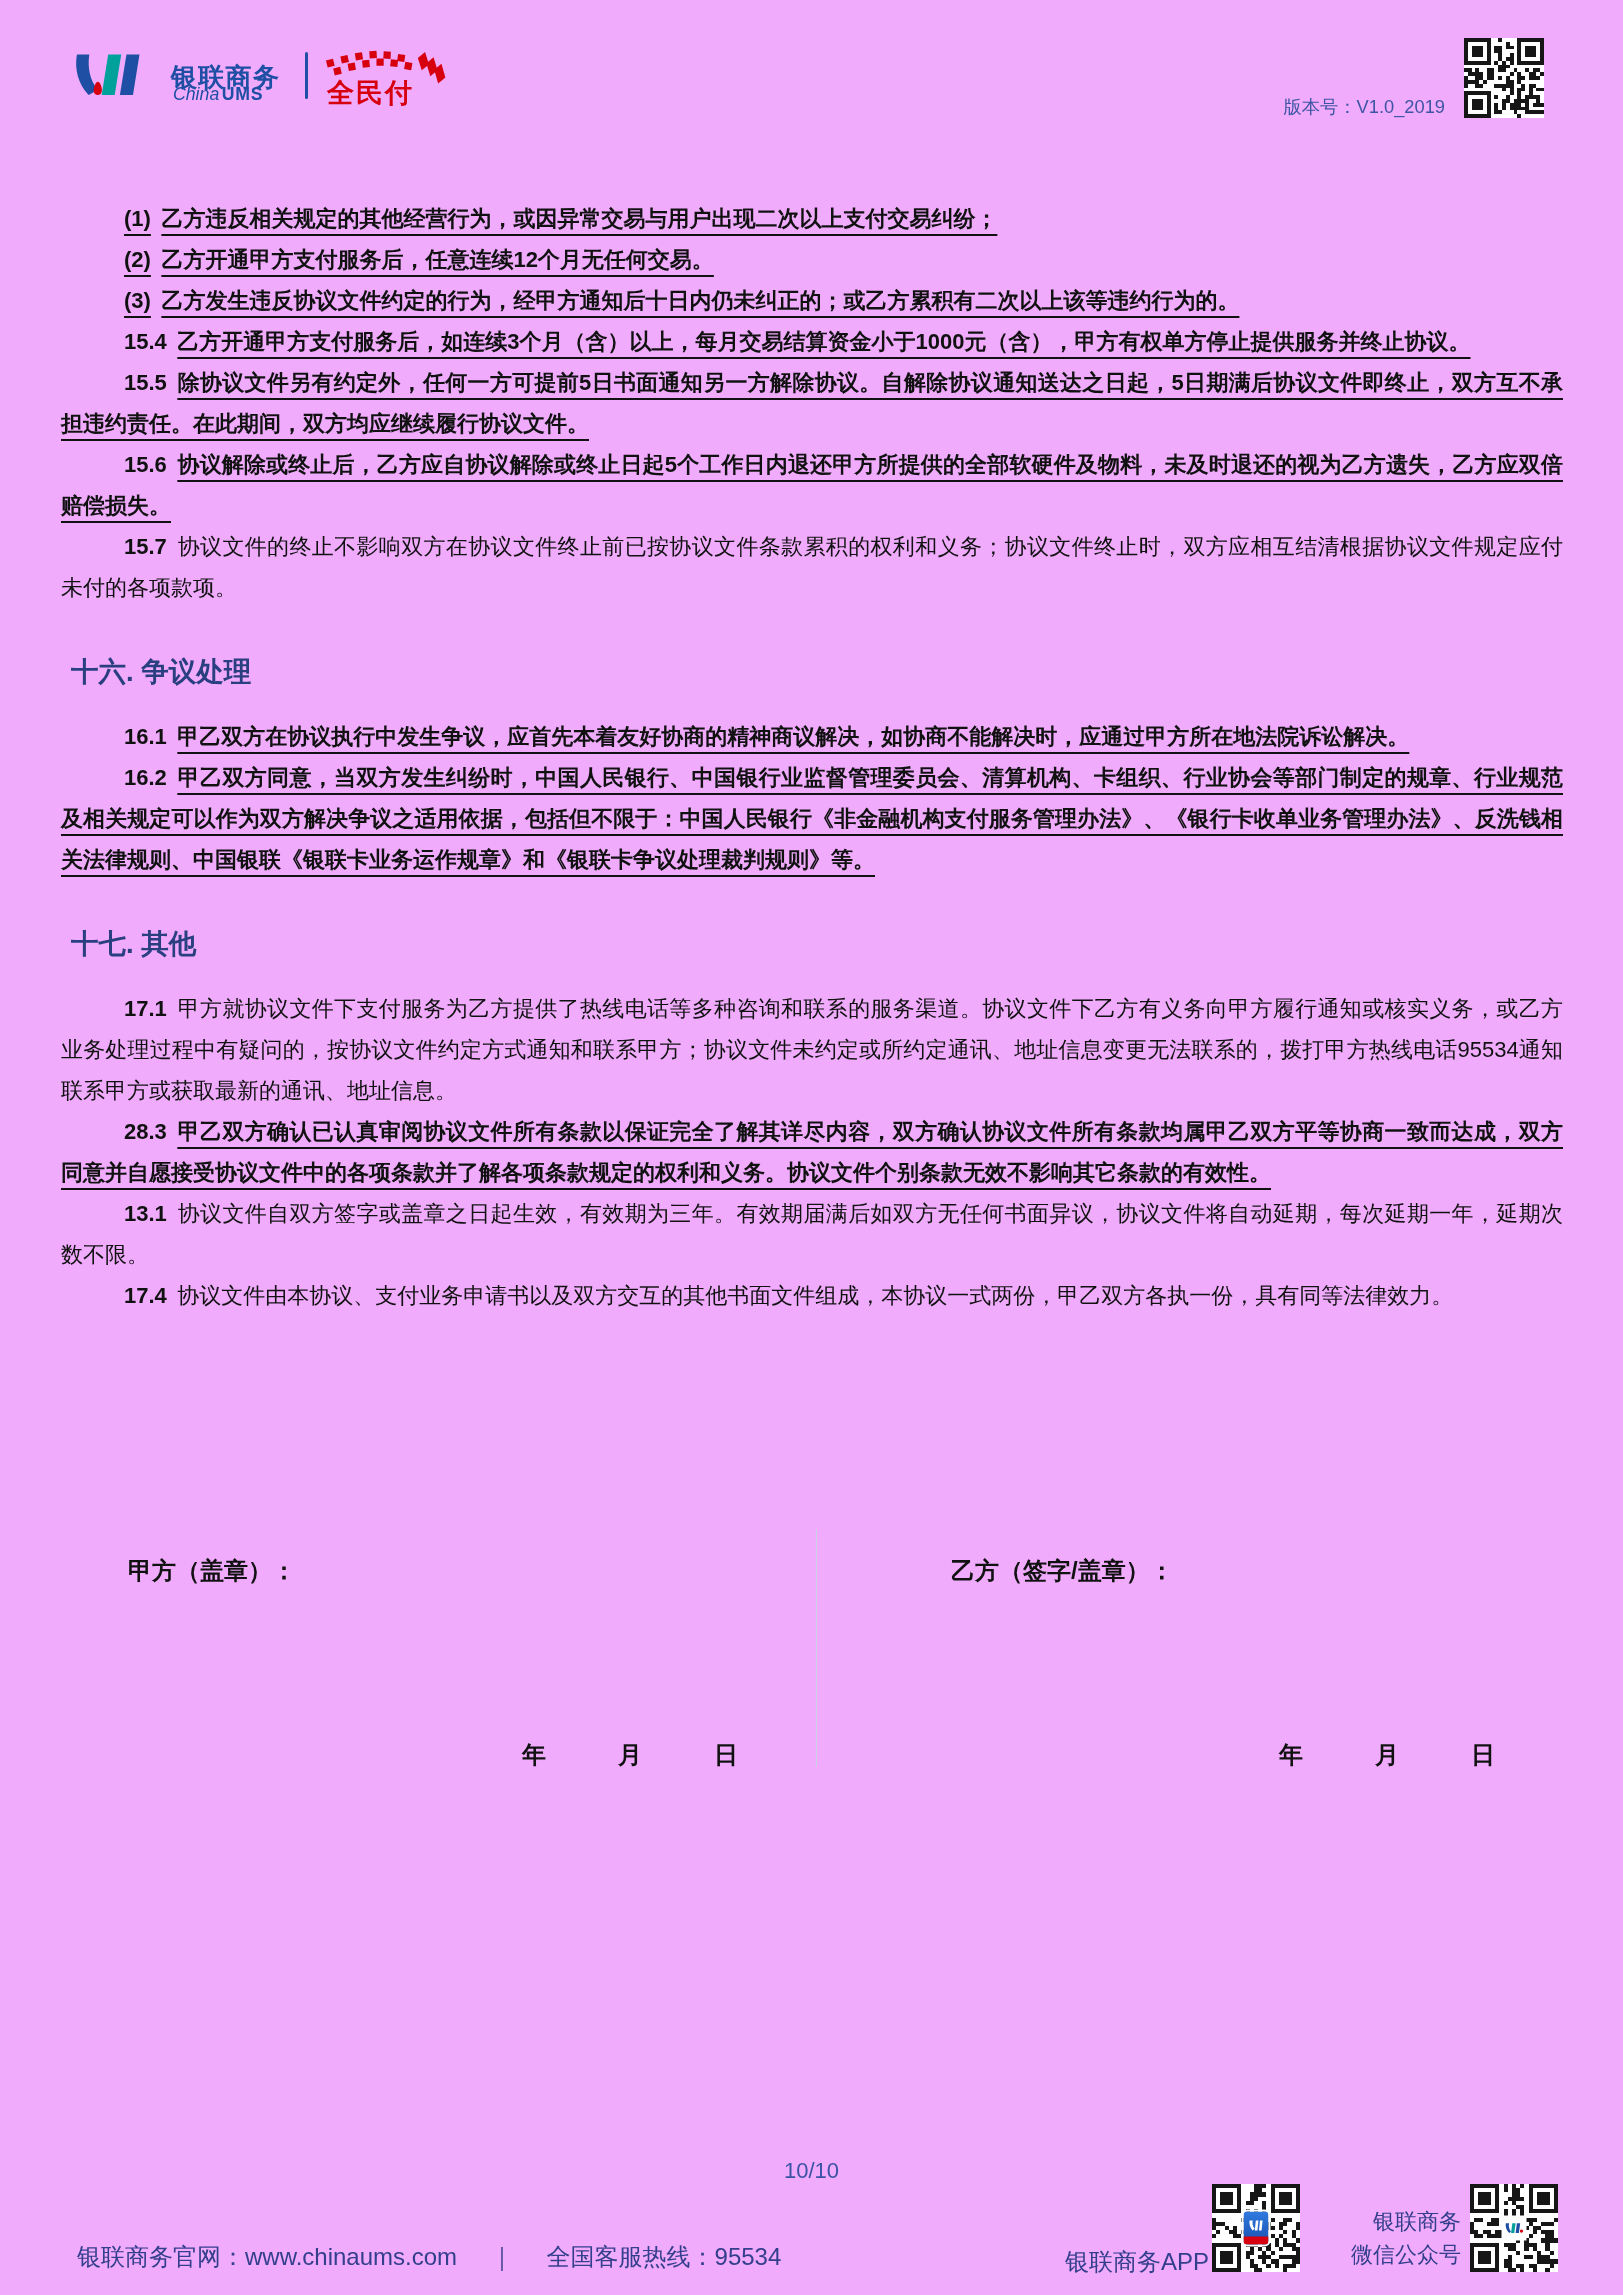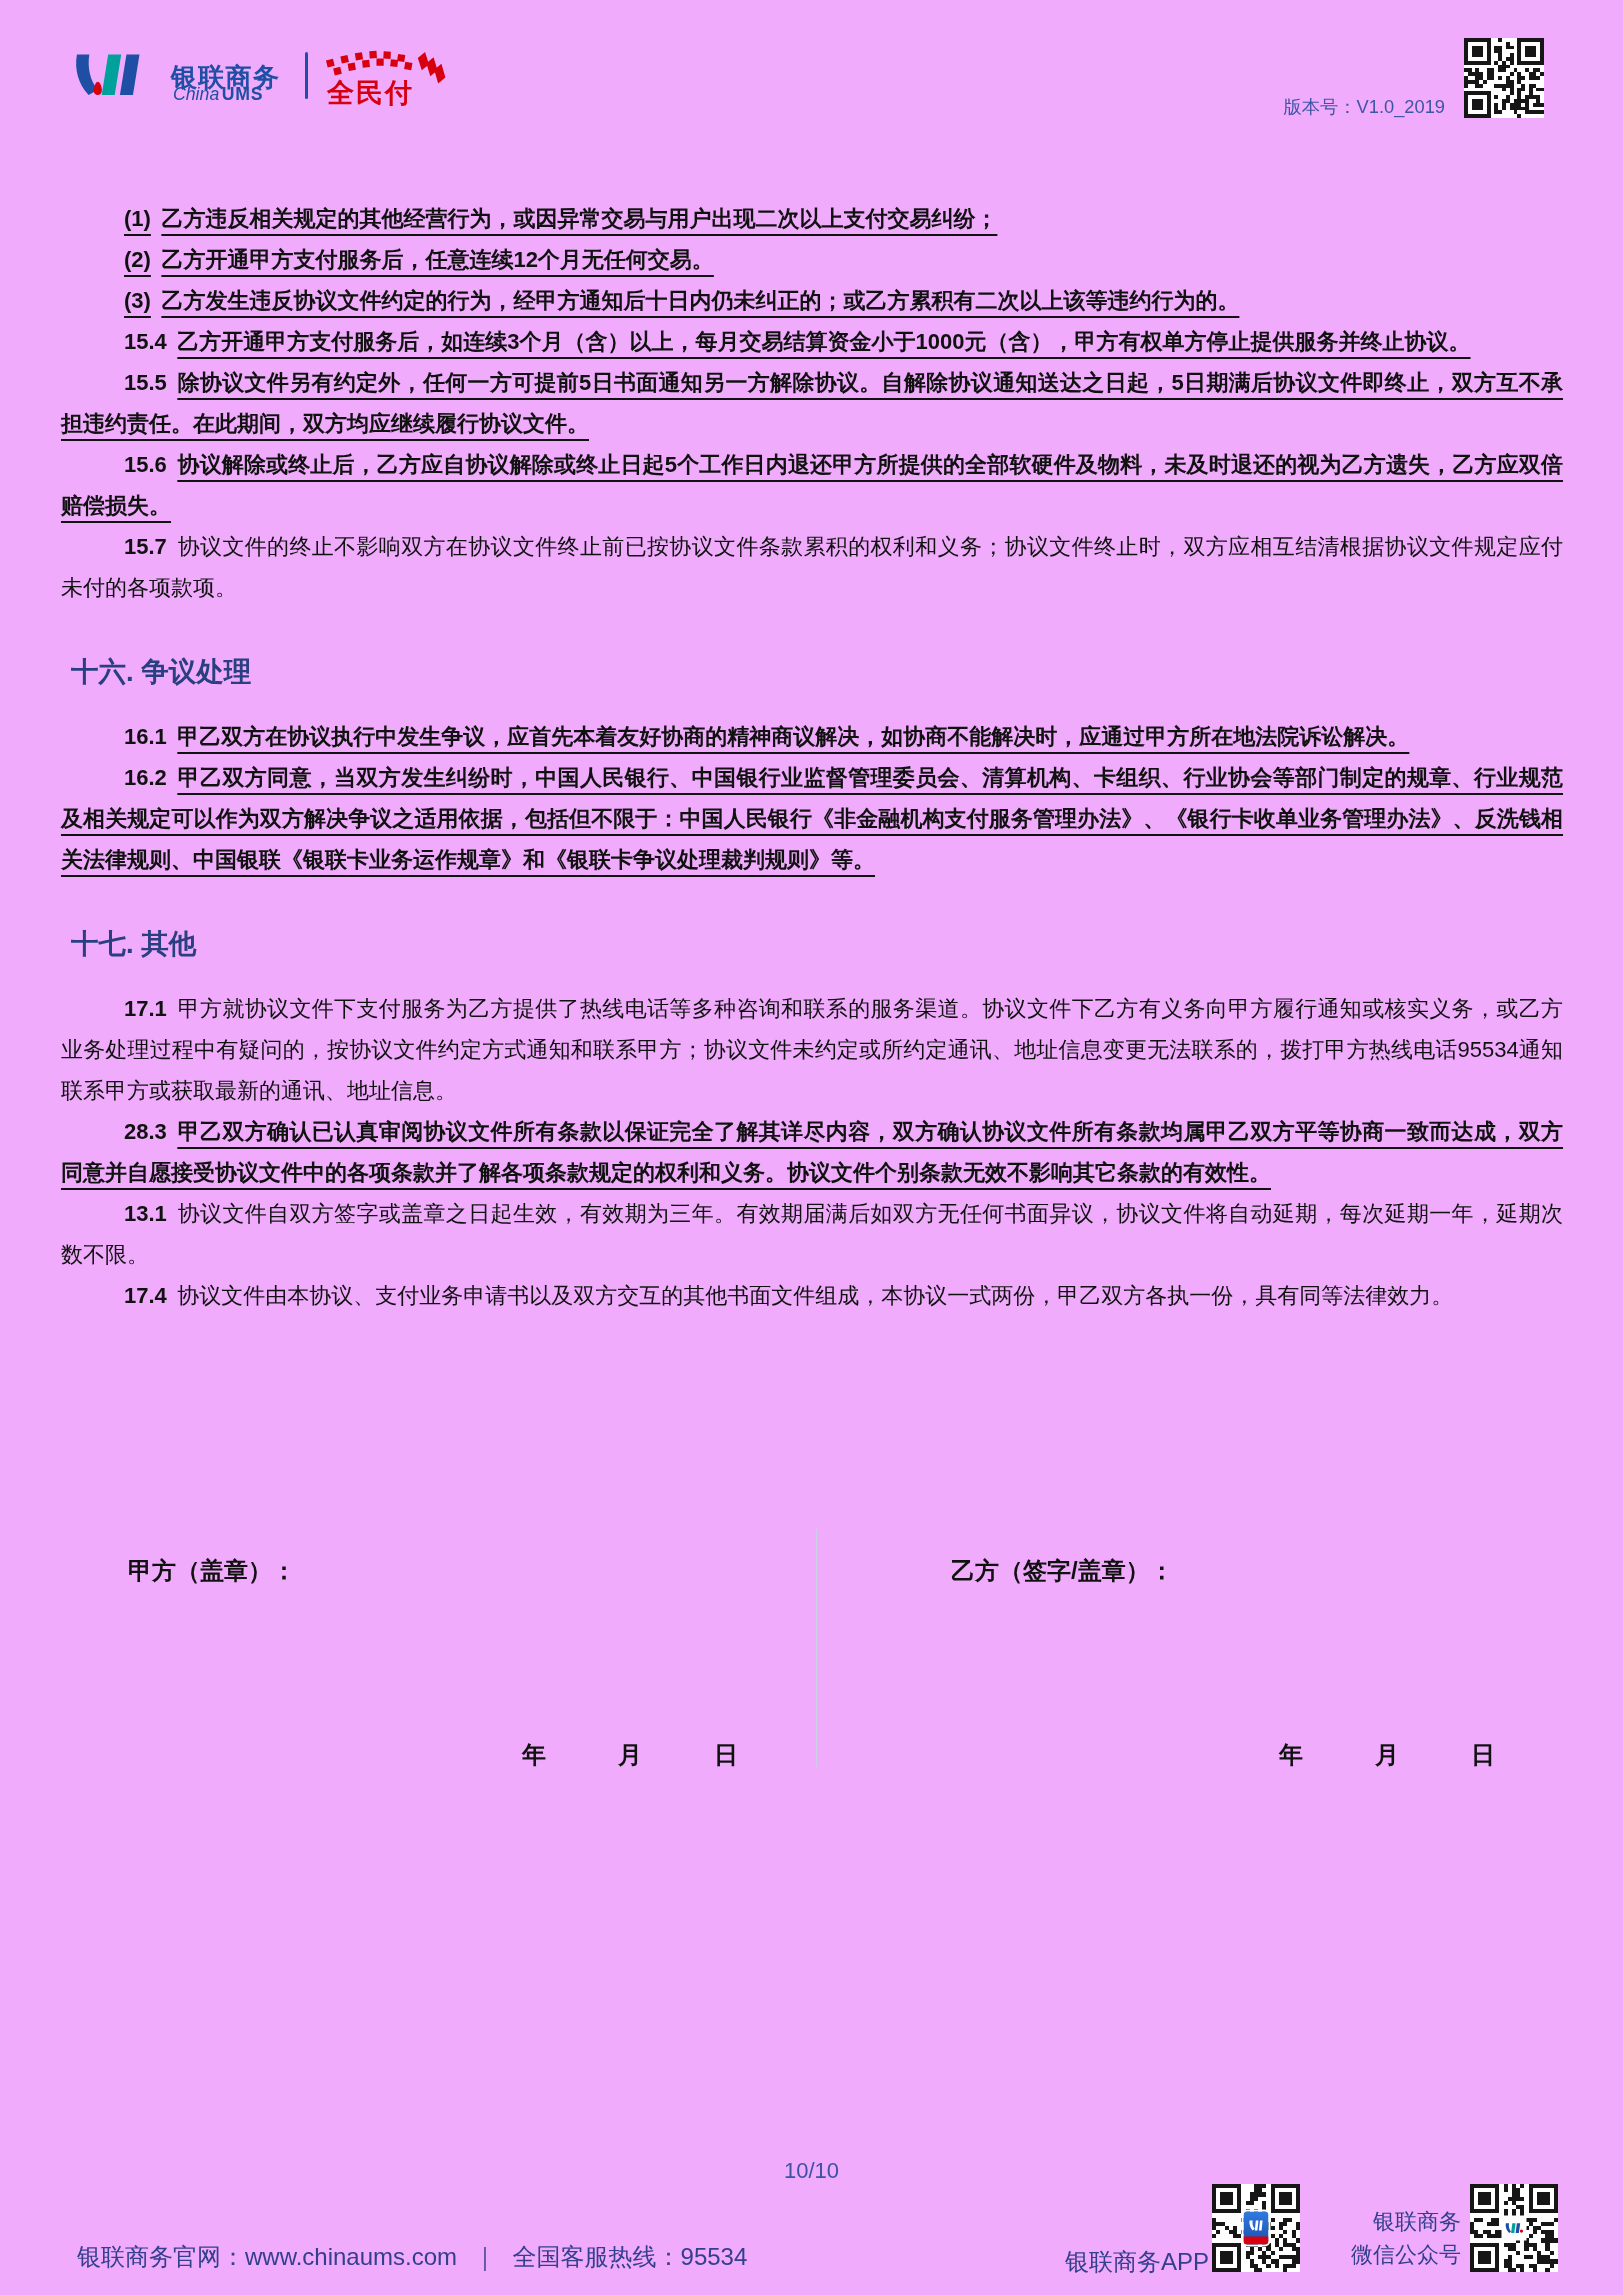--- a/index.html
+++ b/index.html
@@ -31,21 +31,21 @@
   
   .party-label{position:absolute;font-size:24px;font-weight:700;color:#111;}
   #party-a{left:128px;top:1555px;}
   #party-b{left:951px;top:1555px;}
   .sig-divider{position:absolute;left:816px;top:1529px;width:1.3px;height:238px;background:#c9d2e2;}
   .date-group{position:absolute;top:1739px;display:flex;gap:72px;font-size:24px;font-weight:700;color:#111;}
   #date-a{left:522px;}
   #date-b{left:1279px;}
   
   .page-num{position:absolute;left:0;top:2158px;width:100%;text-align:center;font-size:22px;color:#3A53A4;}
-  .footer-left{position:absolute;left:77px;top:2241px;font-size:24px;color:#333F8C;display:flex;gap:16px;align-items:baseline;}
+  .footer-left{position:absolute;left:77px;top:2241px;font-size:24px;color:#333F8C;display:flex;gap:33px;align-items:baseline;}
   .app-label{position:absolute;left:1065px;top:2246px;font-size:24px;color:#333F8C;}
   #qr-app{left:1212px;top:2184px;width:88px;height:88px;}
   .app-icon{position:absolute;left:50%;top:50%;transform:translate(-50%,-50%);width:29px;height:37px;border-radius:5.9px;
     background:linear-gradient(180deg,#2f7ae0 0%,#1b4fae 100%);border:2px solid #fff;box-sizing:border-box;overflow:hidden;}
   .app-icon .glyph{position:absolute;left:5.2px;top:6.5px;width:15.7px;height:14.4px;}
   .app-icon .band{position:absolute;left:0;bottom:0;width:100%;height:7.9px;background:#D7000F;}
   .wechat-label{position:absolute;left:1326px;top:2205px;width:135px;text-align:right;font-size:22px;line-height:33px;color:#333F8C;}
   #qr-wechat{left:1470px;top:2184px;width:88px;height:88px;}
   .wechat-logo{position:absolute;left:50%;top:50%;transform:translate(-50%,-50%);width:25px;height:25px;background:#fff;
     display:flex;align-items:center;justify-content:center;}

